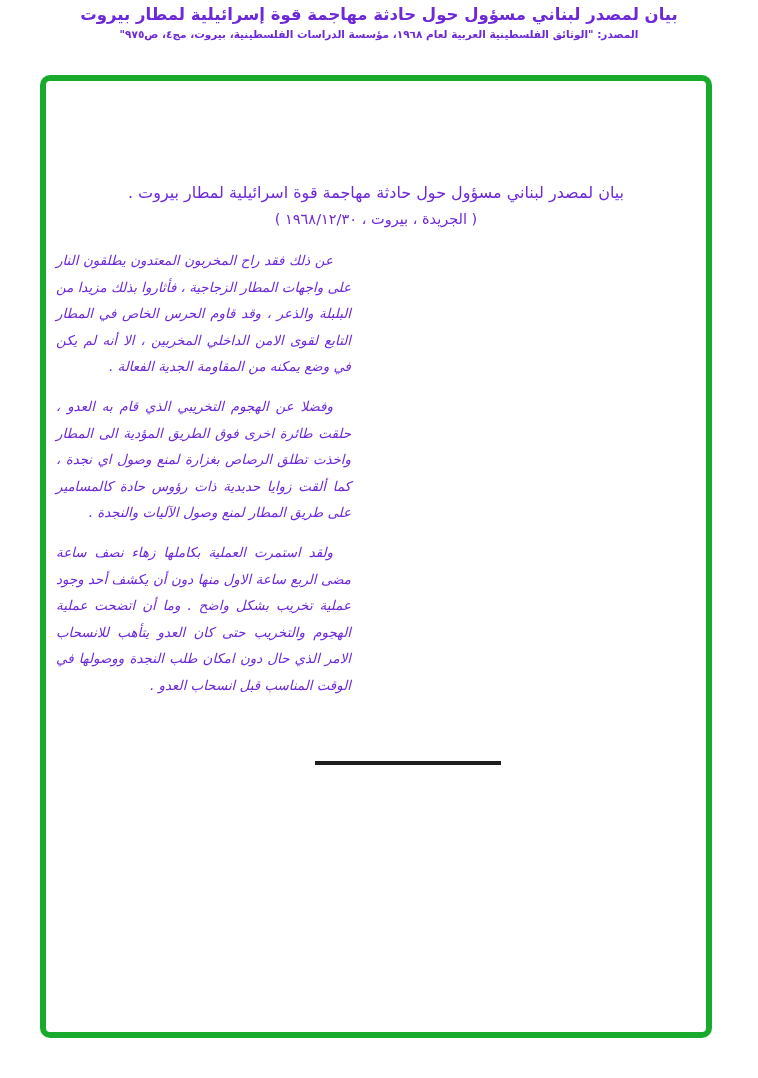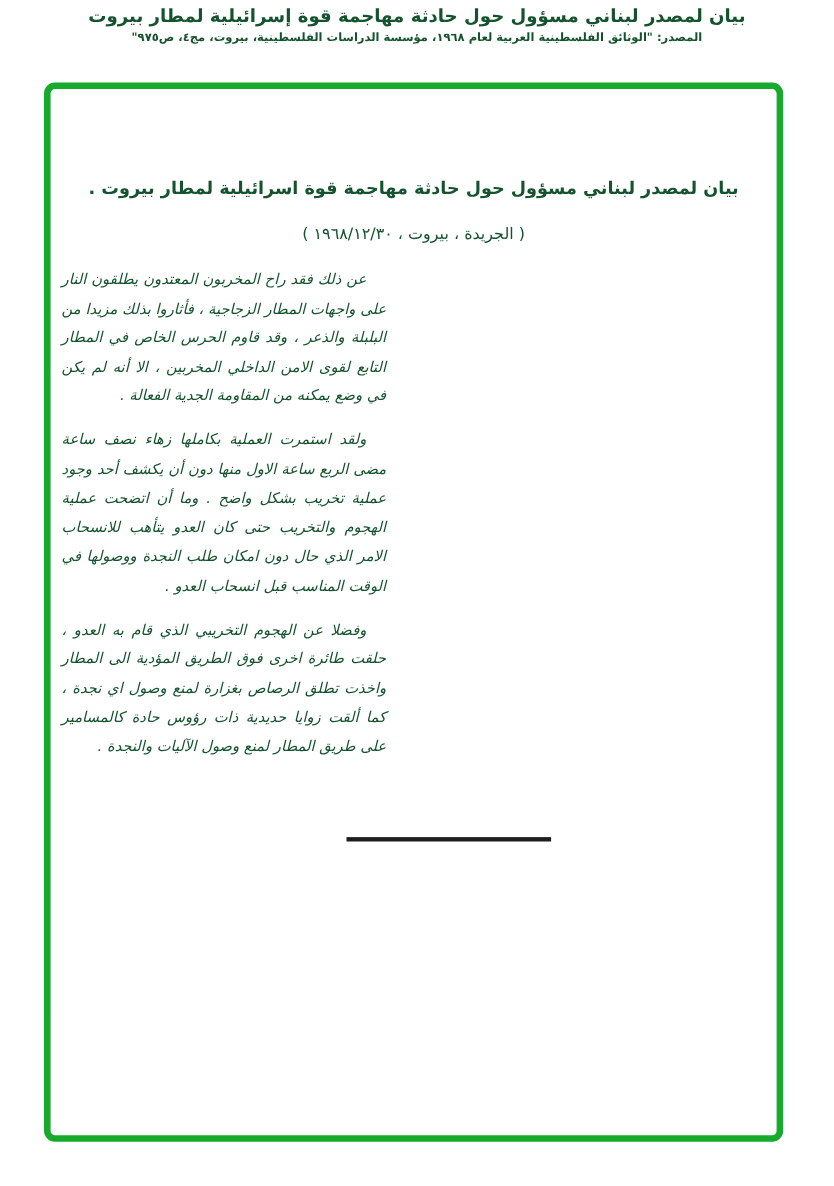--- a/index.html
+++ b/index.html
@@ -2,21 +2,21 @@
 <html lang="ar"><head>
 <meta charset="utf-8">
 <style>
   html, body { margin: 0; padding: 0; background: #ffffff; }
   .page {
     position: relative;
     width: 758px;
     height: 1078px;
     background: #ffffff;
     font-family: "DejaVu Sans", sans-serif;
-    color: #14532d;
+    color: #6d28d9;
     overflow: hidden;
   }
 
   
   .top-header {
     position: absolute;
     top: 5px;
     left: 0;
     right: 0;
     text-align: center;
@@ -40,34 +40,34 @@
     top: 75px;
     width: 660px;
     height: 951px;
     border: 6px solid #18aa2d;
     border-radius: 10px;
     background: #ffffff;
     box-sizing: content-box;
   }
 
   .doc-title {
-    margin-top: 80px;
+    margin-top: 102px;
     text-align: center;
     direction: rtl;
-    font-weight: bold;
+    font-weight: normal;
     font-size: 16px;
   }
 
   .datelines {
     direction: rtl;
     display: flex;
     margin-top: 9px;
     font-size: 14.5px;
   }
-  .datelines .dl { flex: 1; text-align: center; white-space: nowrap; margin-top: 16px; }
+  .datelines .dl { flex: 1; text-align: center; white-space: nowrap; }
 
   .body-columns {
     direction: rtl;
     display: flex;
     gap: 50px;
     padding: 0 10px;
     margin-top: 21px;
     font-size: 13.4px;
     line-height: 26.6px;
     text-align: justify;
@@ -104,22 +104,22 @@
 
     <div class="datelines">
       <div class="dl">( الجريدة ، بيروت ، ١٩٦٨/١٢/٣٠ )</div>
     </div>
 
     <div class="body-columns">
       <div class="col">
       </div>
       <div class="col">
         <p>عن ذلك فقد راح المخربون المعتدون يطلقون النار على واجهات المطار الزجاجية ، فأثاروا بذلك مزيدا من البلبلة والذعر ، وقد قاوم الحرس الخاص في المطار التابع لقوى الامن الداخلي المخربين ، الا أنه لم يكن في وضع يمكنه من المقاومة الجدية الفعالة .</p>
+        <p>وفضلا عن الهجوم التخريبي الذي قام به العدو ، حلقت طائرة اخرى فوق الطريق المؤدية الى المطار واخذت تطلق الرصاص بغزارة لمنع وصول اي نجدة ، كما ألقت زوايا حديدية ذات رؤوس حادة كالمسامير على طريق المطار لمنع وصول الآليات والنجدة .</p>
         <p>ولقد استمرت العملية بكاملها زهاء نصف ساعة مضى الربع ساعة الاول منها دون أن يكشف أحد وجود عملية تخريب بشكل واضح . وما أن اتضحت عملية الهجوم والتخريب حتى كان العدو يتأهب للانسحاب الامر الذي حال دون امكان طلب النجدة ووصولها في الوقت المناسب قبل انسحاب العدو .</p>
-        <p>وفضلا عن الهجوم التخريبي الذي قام به العدو ، حلقت طائرة اخرى فوق الطريق المؤدية الى المطار واخذت تطلق الرصاص بغزارة لمنع وصول اي نجدة ، كما ألقت زوايا حديدية ذات رؤوس حادة كالمسامير على طريق المطار لمنع وصول الآليات والنجدة .</p>
       </div>
     </div>
 
   </div>
 
   <div class="divider-rule"></div>
 
 </div>
 
 </body></html>

